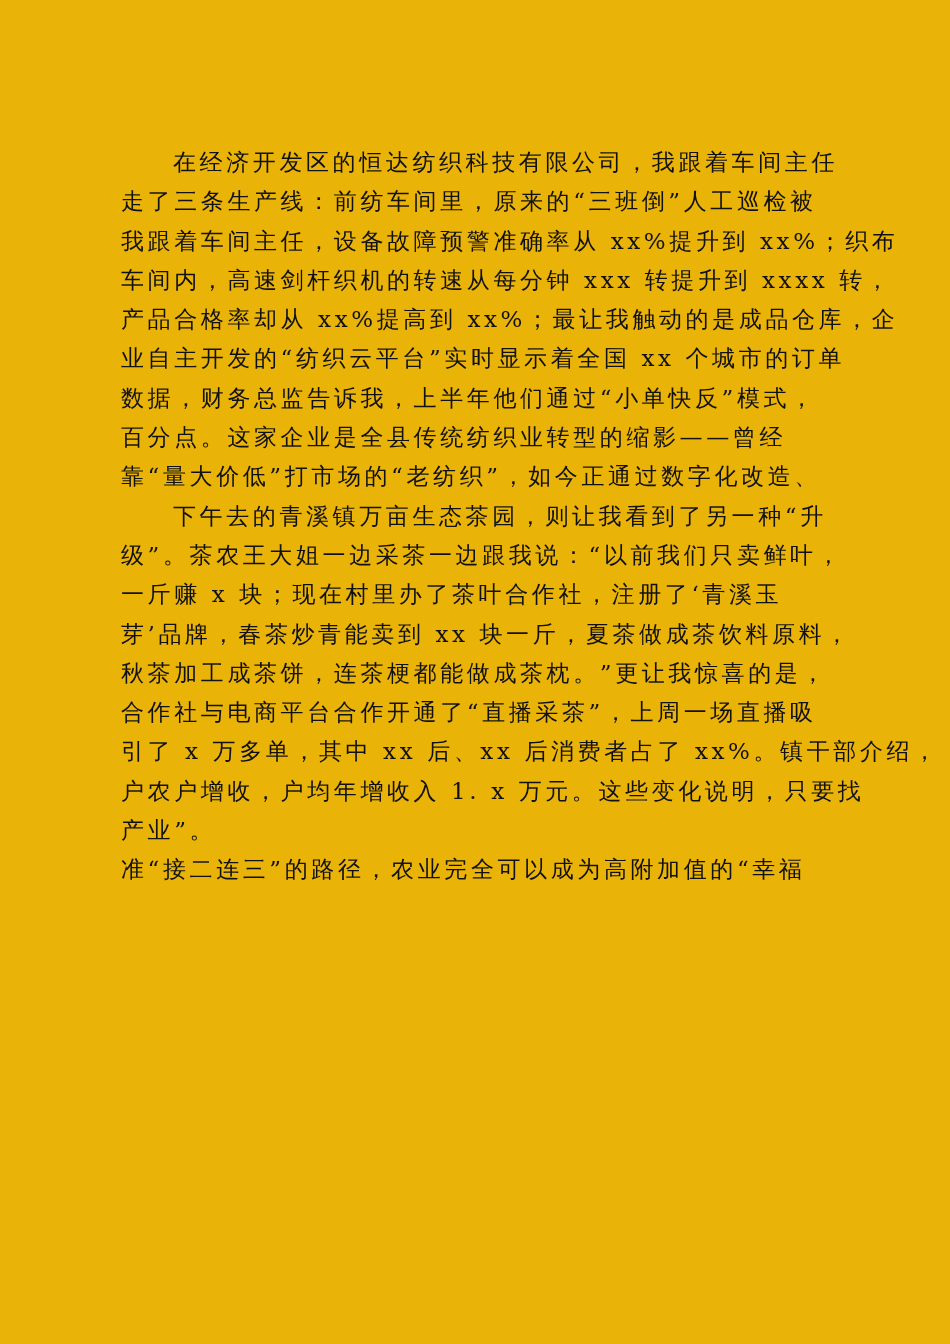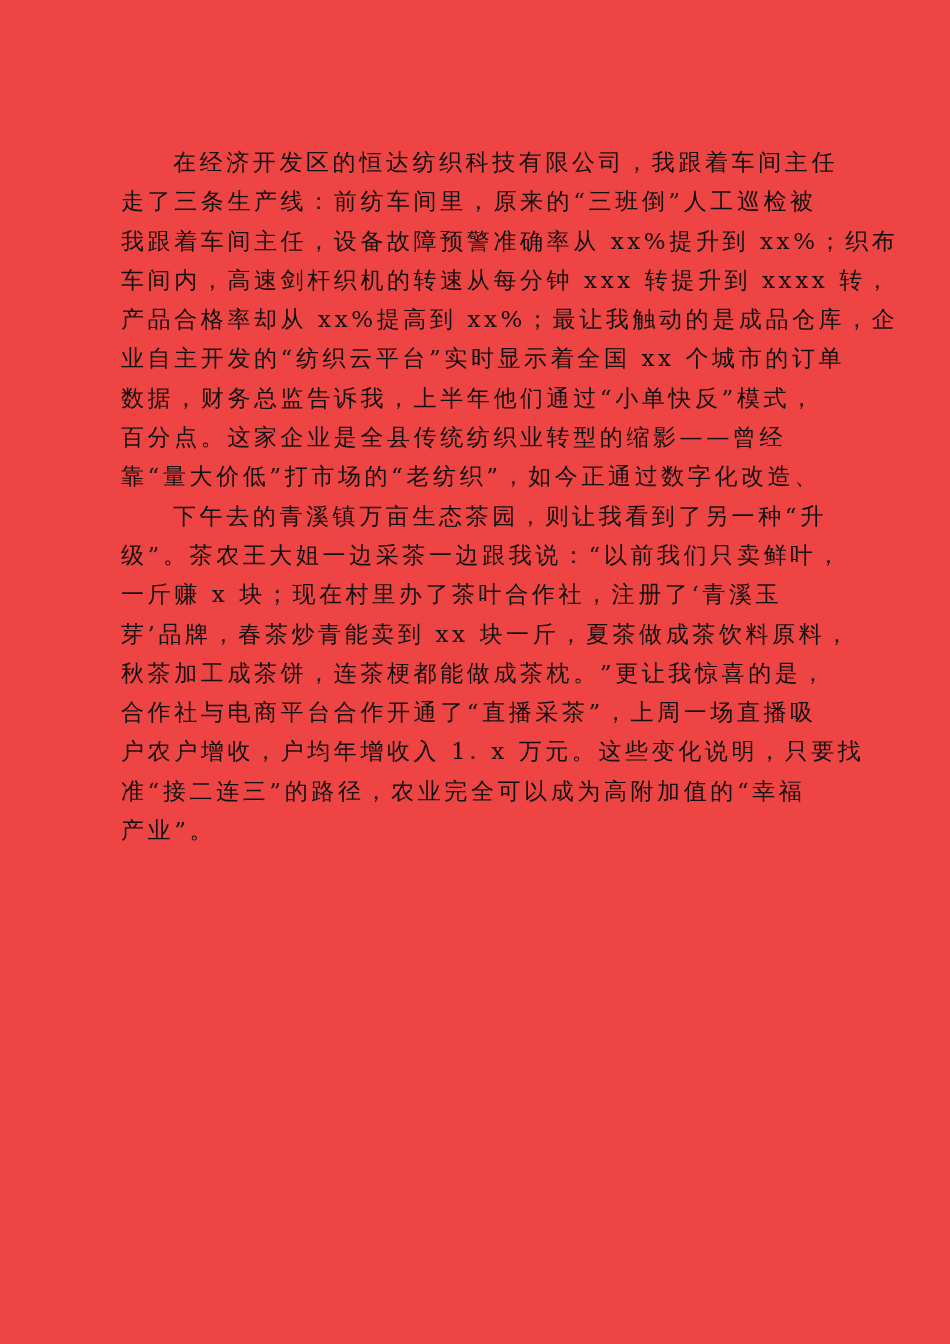--- a/index.html
+++ b/index.html
@@ -14,21 +14,21 @@
       overflow: hidden;
       font-family: "DejaVu Serif", "Liberation Serif", serif;
       color: #111111;
     }
     .page {
       position: absolute;
       left: 0;
       top: 0;
       width: 950px;
       height: 1344px;
-      background: #ef4444;
+      background: #eab308;
     }
     .body-text {
       position: absolute;
       left: 121px;
       top: 143px;
       width: 720px;
     }
     .paragraph {
       margin: 0;
       padding: 0;
@@ -63,19 +63,20 @@
       <span class="line">靠“量大价低”打市场的“老纺织”，如今正通过数字化改造、</span>
     </p>
 
     <p class="paragraph">
       <span class="line indent">下午去的青溪镇万亩生态茶园，则让我看到了另一种“升</span>
       <span class="line">级”。茶农王大姐一边采茶一边跟我说：“以前我们只卖鲜叶，</span>
       <span class="line">一斤赚 x 块；现在村里办了茶叶合作社，注册了‘青溪玉</span>
       <span class="line">芽’品牌，春茶炒青能卖到 xx 块一斤，夏茶做成茶饮料原料，</span>
       <span class="line">秋茶加工成茶饼，连茶梗都能做成茶枕。”更让我惊喜的是，</span>
       <span class="line">合作社与电商平台合作开通了“直播采茶”，上周一场直播吸</span>
+      <span class="line">引了 x 万多单，其中 xx 后、xx 后消费者占了 xx%。镇干部介绍，</span>
       <span class="line">户农户增收，户均年增收入 1. x 万元。这些变化说明，只要找</span>
+      <span class="line">产业”。</span>
       <span class="line">准“接二连三”的路径，农业完全可以成为高附加值的“幸福</span>
-      <span class="line">产业”。</span>
     </p>
 
   </div>
 </div>
 
 </body></html>

